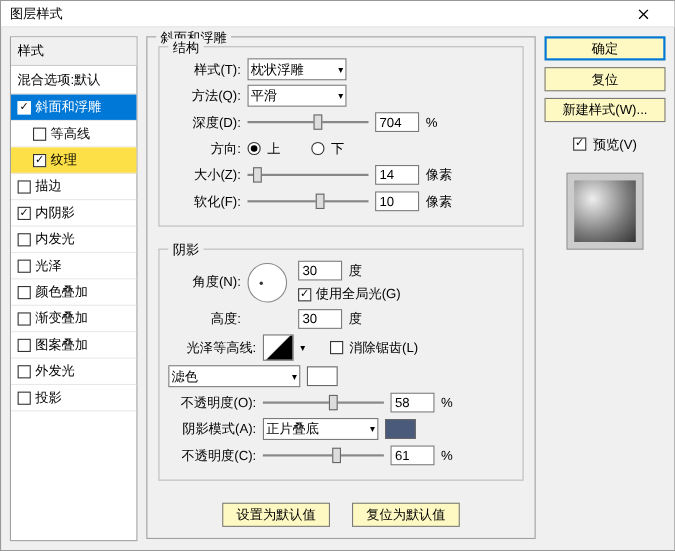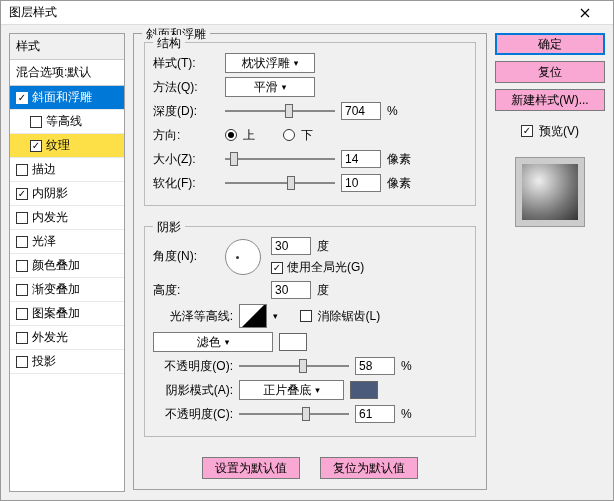--- a/index.html
+++ b/index.html
@@ -17,37 +17,37 @@
 .style-item.selected{background:#0078d7;color:#fff}
 .style-item.sub{padding-left:20px}
 .style-item.sub.selsub{background:#fde047}
 .chk{width:12px;height:12px;border:1px solid #333;background:#fff;display:inline-flex;align-items:center;justify-content:center;font-size:10px;color:#000;line-height:1}
 .chk.on::after{content:"✓"}
 .style-item.selected .chk{border-color:#fff;color:#000;background:#fff}
 .center{flex:1;display:flex;flex-direction:column;gap:6px}
 .groupbox{border:1px solid #a0a0a0;padding:8px 10px 10px;position:relative}
 .groupbox>.legend{position:absolute;top:-8px;left:8px;background:#f0f0f0;padding:0 4px}
 .row{display:flex;align-items:center;gap:6px;margin:4px 0;min-height:20px}
-.lbl{width:66px;}
+.lbl{width:66px;text-align:right}
 .lbl-w{width:80px;text-align:right}
 select,.combo{height:20px;border:1px solid #7a7a7a;background:#fff;padding:0 2px;font-size:12px}
-.combo{display:flex;align-items:center;justify-content:center;min-width:80px}
+.combo{display:flex;align-items:center;justify-content:space-between;min-width:80px}
 .combo .arr{font-size:9px;margin-left:4px}
 .slider{flex:0 0 110px;height:18px;position:relative;display:flex;align-items:center}
 .slider .track{height:2px;background:#888;width:100%}
 .slider .thumb{position:absolute;width:8px;height:14px;background:#ddd;border:1px solid #666;top:2px;transform:translateX(-50%)}
 .numbox{width:40px;height:18px;border:1px solid #7a7a7a;background:#fff;padding:0 3px;text-align:left;display:flex;align-items:center}
 .unit{min-width:26px}
 .radio{width:12px;height:12px;border:1px solid #333;border-radius:50%;display:inline-flex;align-items:center;justify-content:center;background:#fff}
 .radio.on::after{content:"";width:6px;height:6px;background:#000;border-radius:50%}
 .anglepad{width:36px;height:36px;border:1px solid #888;border-radius:50%;background:#fff;position:relative}
 .anglepad::after{content:"";position:absolute;width:3px;height:3px;background:#333;border-radius:50%;left:10px;top:16px}
 .contour{width:28px;height:24px;border:1px solid #7a7a7a;background:linear-gradient(135deg,#fff 0%,#fff 48%,#000 52%,#000 100%)}
 .swatch{width:28px;height:18px;border:1px solid #666}
-.btn{height:22px;border:1px solid #7a7a7a;background:#f9a8d4;padding:0 12px;cursor:pointer;display:inline-flex;align-items:center;justify-content:center}
+.btn{height:22px;border:1px solid #7a7a7a;background:#fef9c3;padding:0 12px;cursor:pointer;display:inline-flex;align-items:center;justify-content:center}
 .btn.primary{border:2px solid #0078d7}
 .right-col{width:110px;display:flex;flex-direction:column;gap:6px;align-items:stretch}
 .right-col .btn{width:100%}
 .preview-box{width:70px;height:70px;border:1px solid #999;background:#ccc;margin:6px auto 0;position:relative;overflow:hidden}
 .preview-box .bevel{position:absolute;inset:6px;background:radial-gradient(circle at 30% 30%,#eee,#777 60%,#333)}
 .bottom-btns{display:flex;gap:20px;justify-content:center;margin-top:4px}
 .inner-group{border:1px solid #bbb;padding:6px 8px 8px;position:relative;margin-bottom:20px}
 .inner-group>.legend{position:absolute;top:-8px;left:8px;background:#f0f0f0;padding:0 4px}
 </style>
 </head>

